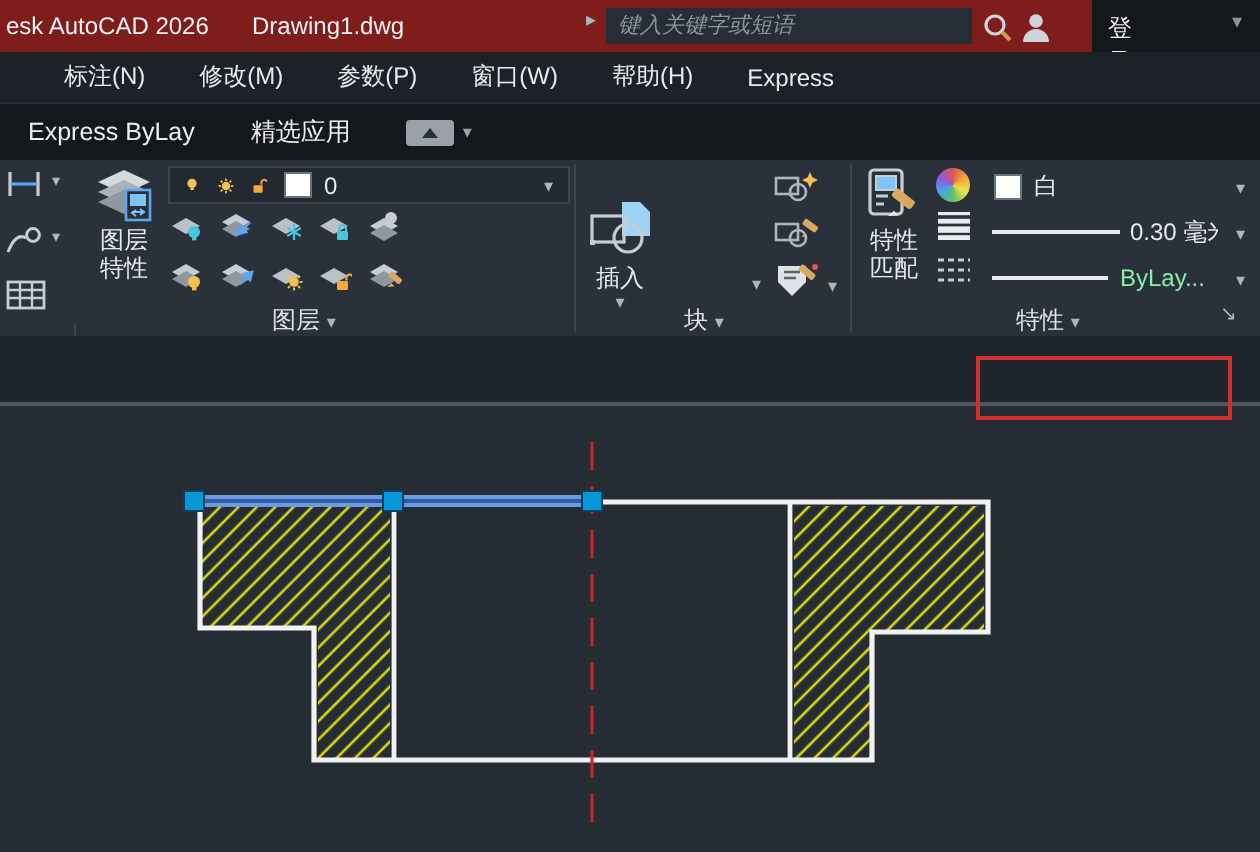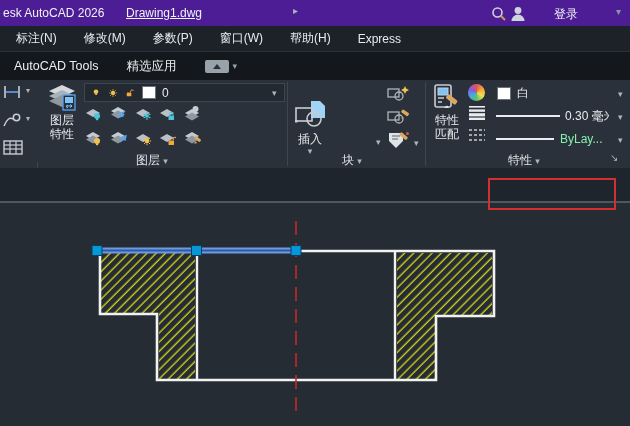--- a/index.html
+++ b/index.html
@@ -1,33 +1,33 @@
 <!DOCTYPE html>
 <html><head>
 <meta charset="utf-8">
 <style>
   * { margin:0; padding:0; box-sizing:border-box; font-family:"Liberation Sans","DejaVu Sans",sans-serif; }
   html,body { width:630px; height:426px; background:#14171c; overflow:hidden; }
   .abs { position:absolute; }
   #stage { position:relative; width:630px; height:426px; background:#14171c; }
 
   
-  #titlebar { left:0; top:0; width:630px; height:26px; background:#4c1d95; color:#e4e7ea; }
+  #titlebar { left:0; top:0; width:546px; height:26px; background:#7f1d1d; color:#e4e7ea; }
   #app-title { left:3px; top:6px; font-size:12px; color:#f0f2f4; white-space:nowrap; }
-  #doc-title { left:126px; top:6px; font-size:12px; color:#f0f2f4; white-space:nowrap;text-decoration:underline; }
+  #doc-title { left:126px; top:6px; font-size:12px; color:#f0f2f4; white-space:nowrap; }
   #flyout { left:293px; top:5px; font-size:10px; color:#aab1b8; }
   #search-input { left:303px; top:4px; width:183px; height:18px; background:#272d36; border:none;
                   color:#cfd4da; font-size:11px; font-style:italic; padding:0 6px; outline:none; }
   #search-input::placeholder { color:#8d949e; font-style:italic; }
   #signin-label { left:528px; top:6px; font-size:12px; color:#f0f2f4;margin-left:26px; }
   #title-caret { left:616px; top:6px; font-size:10px; color:#8d949e; }
 
   
   #menubar { left:0; top:26px; width:630px; height:26px; background:#1d2229; border-bottom:1px solid #2a3038;
-             display:flex; align-items:center; gap:27px; padding-left:16px; }
+             display:flex; align-items:center; gap:27px; padding-left:32px; }
   .menu-item { font-size:12px; color:#e8ebee; white-space:nowrap; cursor:default; }
 
   
   #tabrow { left:0; top:52px; width:630px; height:28px; background:#14171c; display:flex; align-items:center; }
   .ribbon-tab { font-size:12.5px; color:#eceff1; padding:0 14px; white-space:nowrap; }
   #collapse-btn { width:24px; height:13px; background:#99a1a9; border-radius:2px; margin-left:14px;
                   display:flex; align-items:center; justify-content:center; }
   #collapse-btn .tri { width:0; height:0; border-left:4px solid transparent; border-right:4px solid transparent;
                   border-bottom:5px solid #2a3038; }
   #collapse-caret { font-size:9px; color:#9aa1a8; margin-left:4px; }
@@ -113,20 +113,21 @@
     </g>
   </defs>
 </svg>
 
 <div id="stage">
 
   <div id="titlebar" class="abs">
     <span id="app-title" class="abs">esk AutoCAD 2026</span>
     <span id="doc-title" class="abs">Drawing1.dwg</span>
     <span id="flyout" class="abs">▸</span>
+    <input id="search-input" class="abs" placeholder="键入关键字或短语" style="">
     <svg class="abs" style="left:491px;top:6px" width="16" height="16" viewBox="0 0 16 16">
       <circle cx="6.5" cy="6.5" r="4.5" fill="none" stroke="#cfd4da" stroke-width="1.6"></circle>
       <line x1="10" y1="10" x2="14" y2="14" stroke="#c89b5a" stroke-width="2"></line>
     </svg>
     <svg class="abs" style="left:510px;top:5px" width="16" height="17" viewBox="0 0 16 17">
       <circle cx="8" cy="5.5" r="3.4" fill="#cfd4da"></circle>
       <path d="M1.5 16 a6.5 6.5 0 0 1 13 0 Z" fill="#cfd4da"></path>
     </svg>
     <span id="signin-label" class="abs">登录</span>
     <span id="title-caret" class="abs">▾</span>
@@ -135,21 +136,21 @@
   <div id="menubar" class="abs">
     <span class="menu-item">标注(N)</span>
     <span class="menu-item">修改(M)</span>
     <span class="menu-item">参数(P)</span>
     <span class="menu-item">窗口(W)</span>
     <span class="menu-item">帮助(H)</span>
     <span class="menu-item">Express</span>
   </div>
 
   <div id="tabrow" class="abs">
-    <span class="ribbon-tab">AutoCAD Tools</span>
+    <span class="ribbon-tab">Express ByLay</span>
     <span class="ribbon-tab">精选应用</span>
     <span id="collapse-btn">
       <span class="tri"></span>
     </span>
     <span id="collapse-caret">▾</span>
   </div>
 
   <div id="ribbon" class="abs">
 
     <div id="left-strip" class="abs" style="left:0;top:0">

